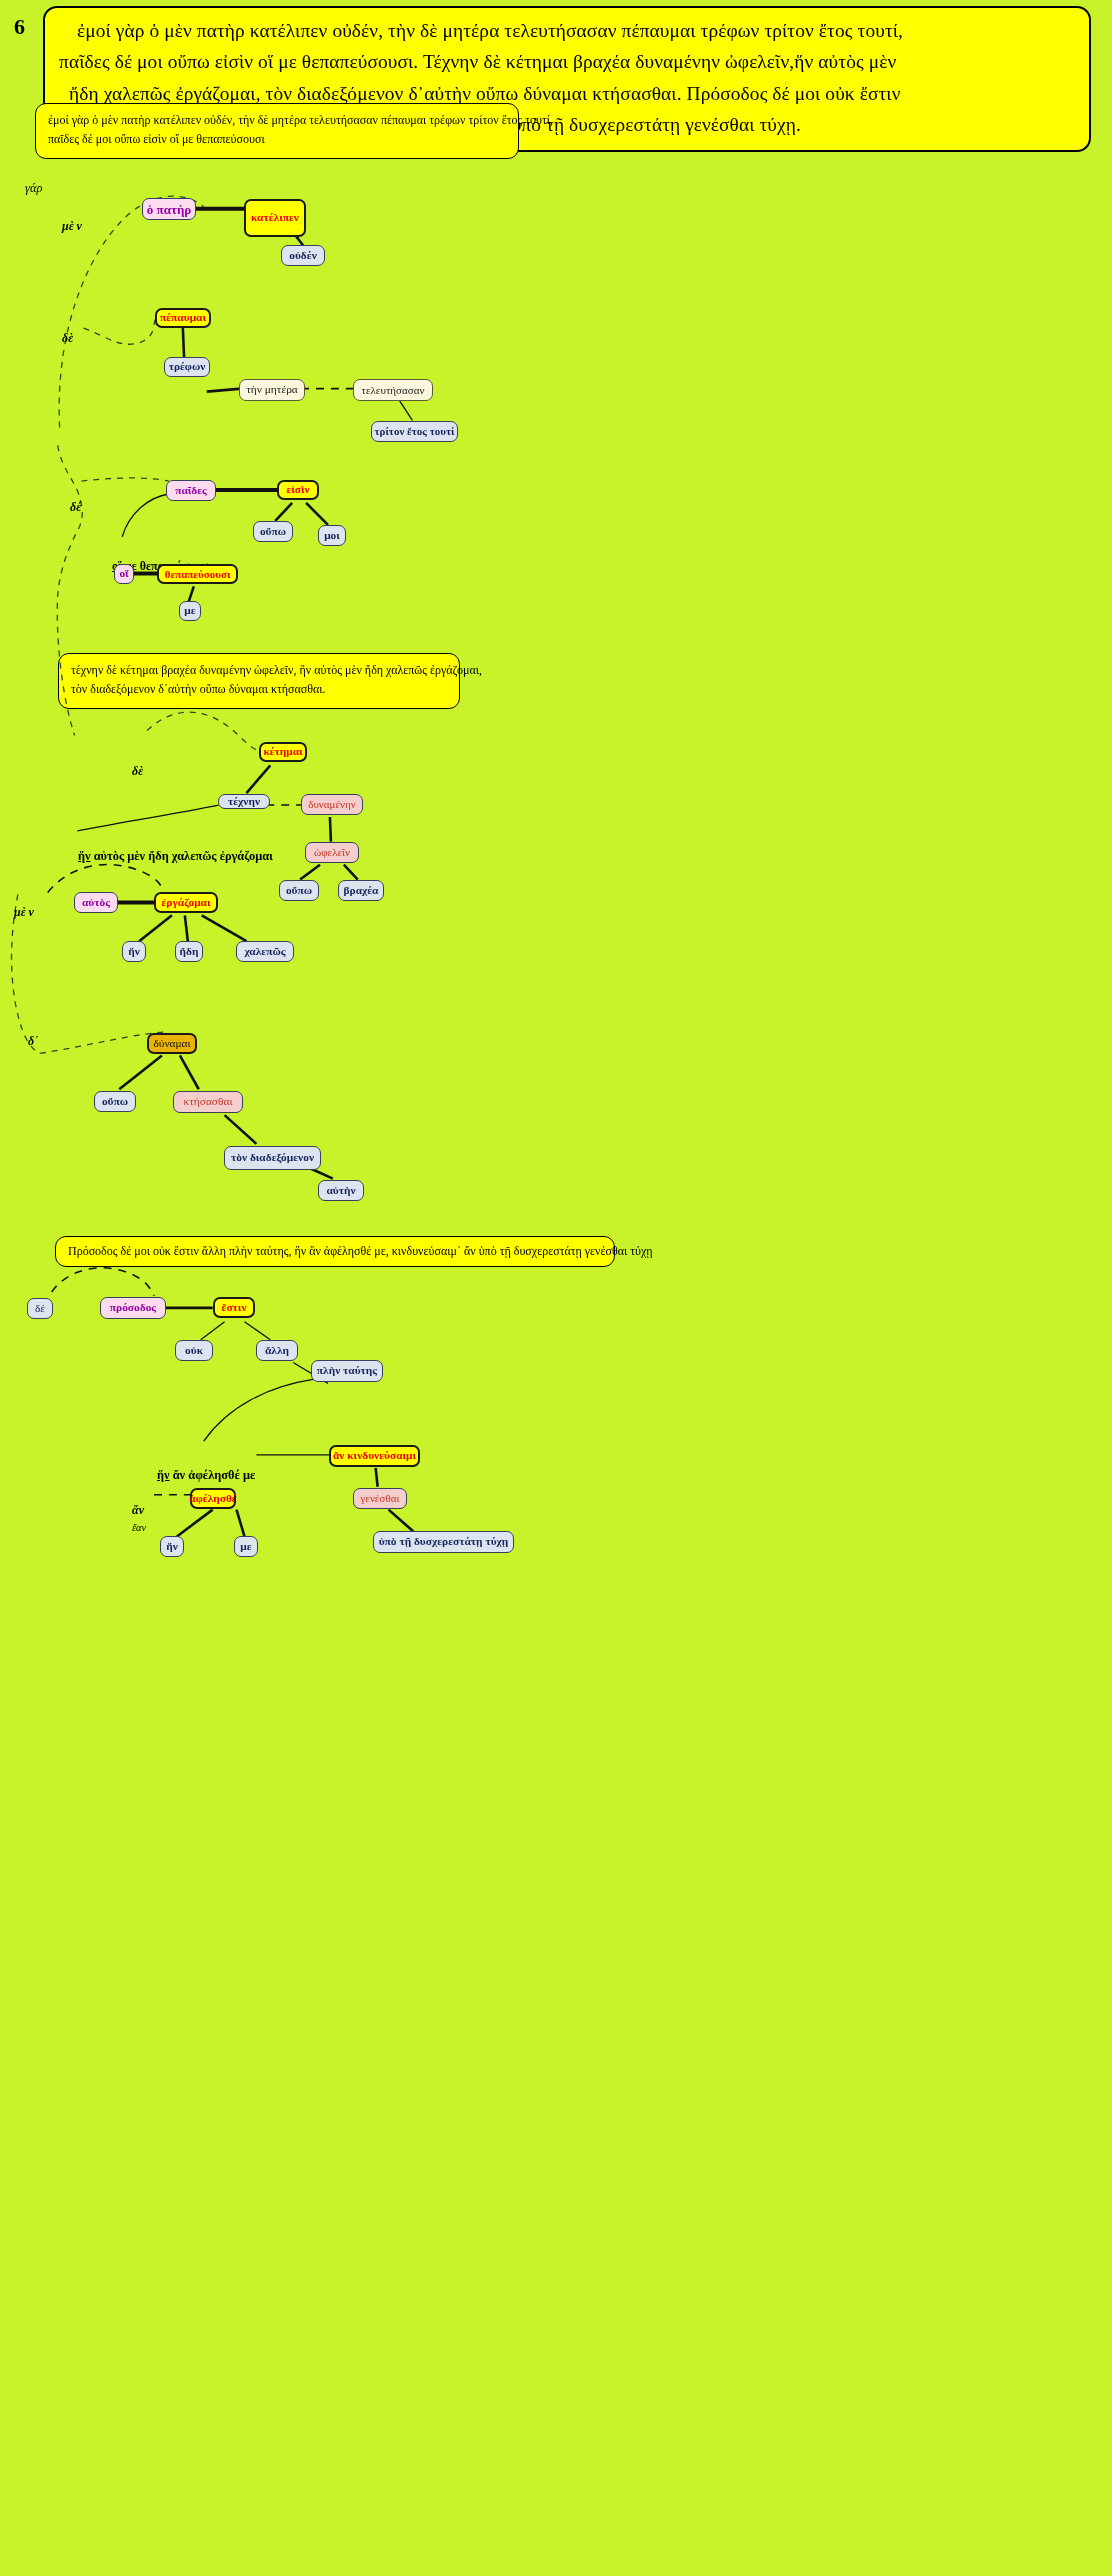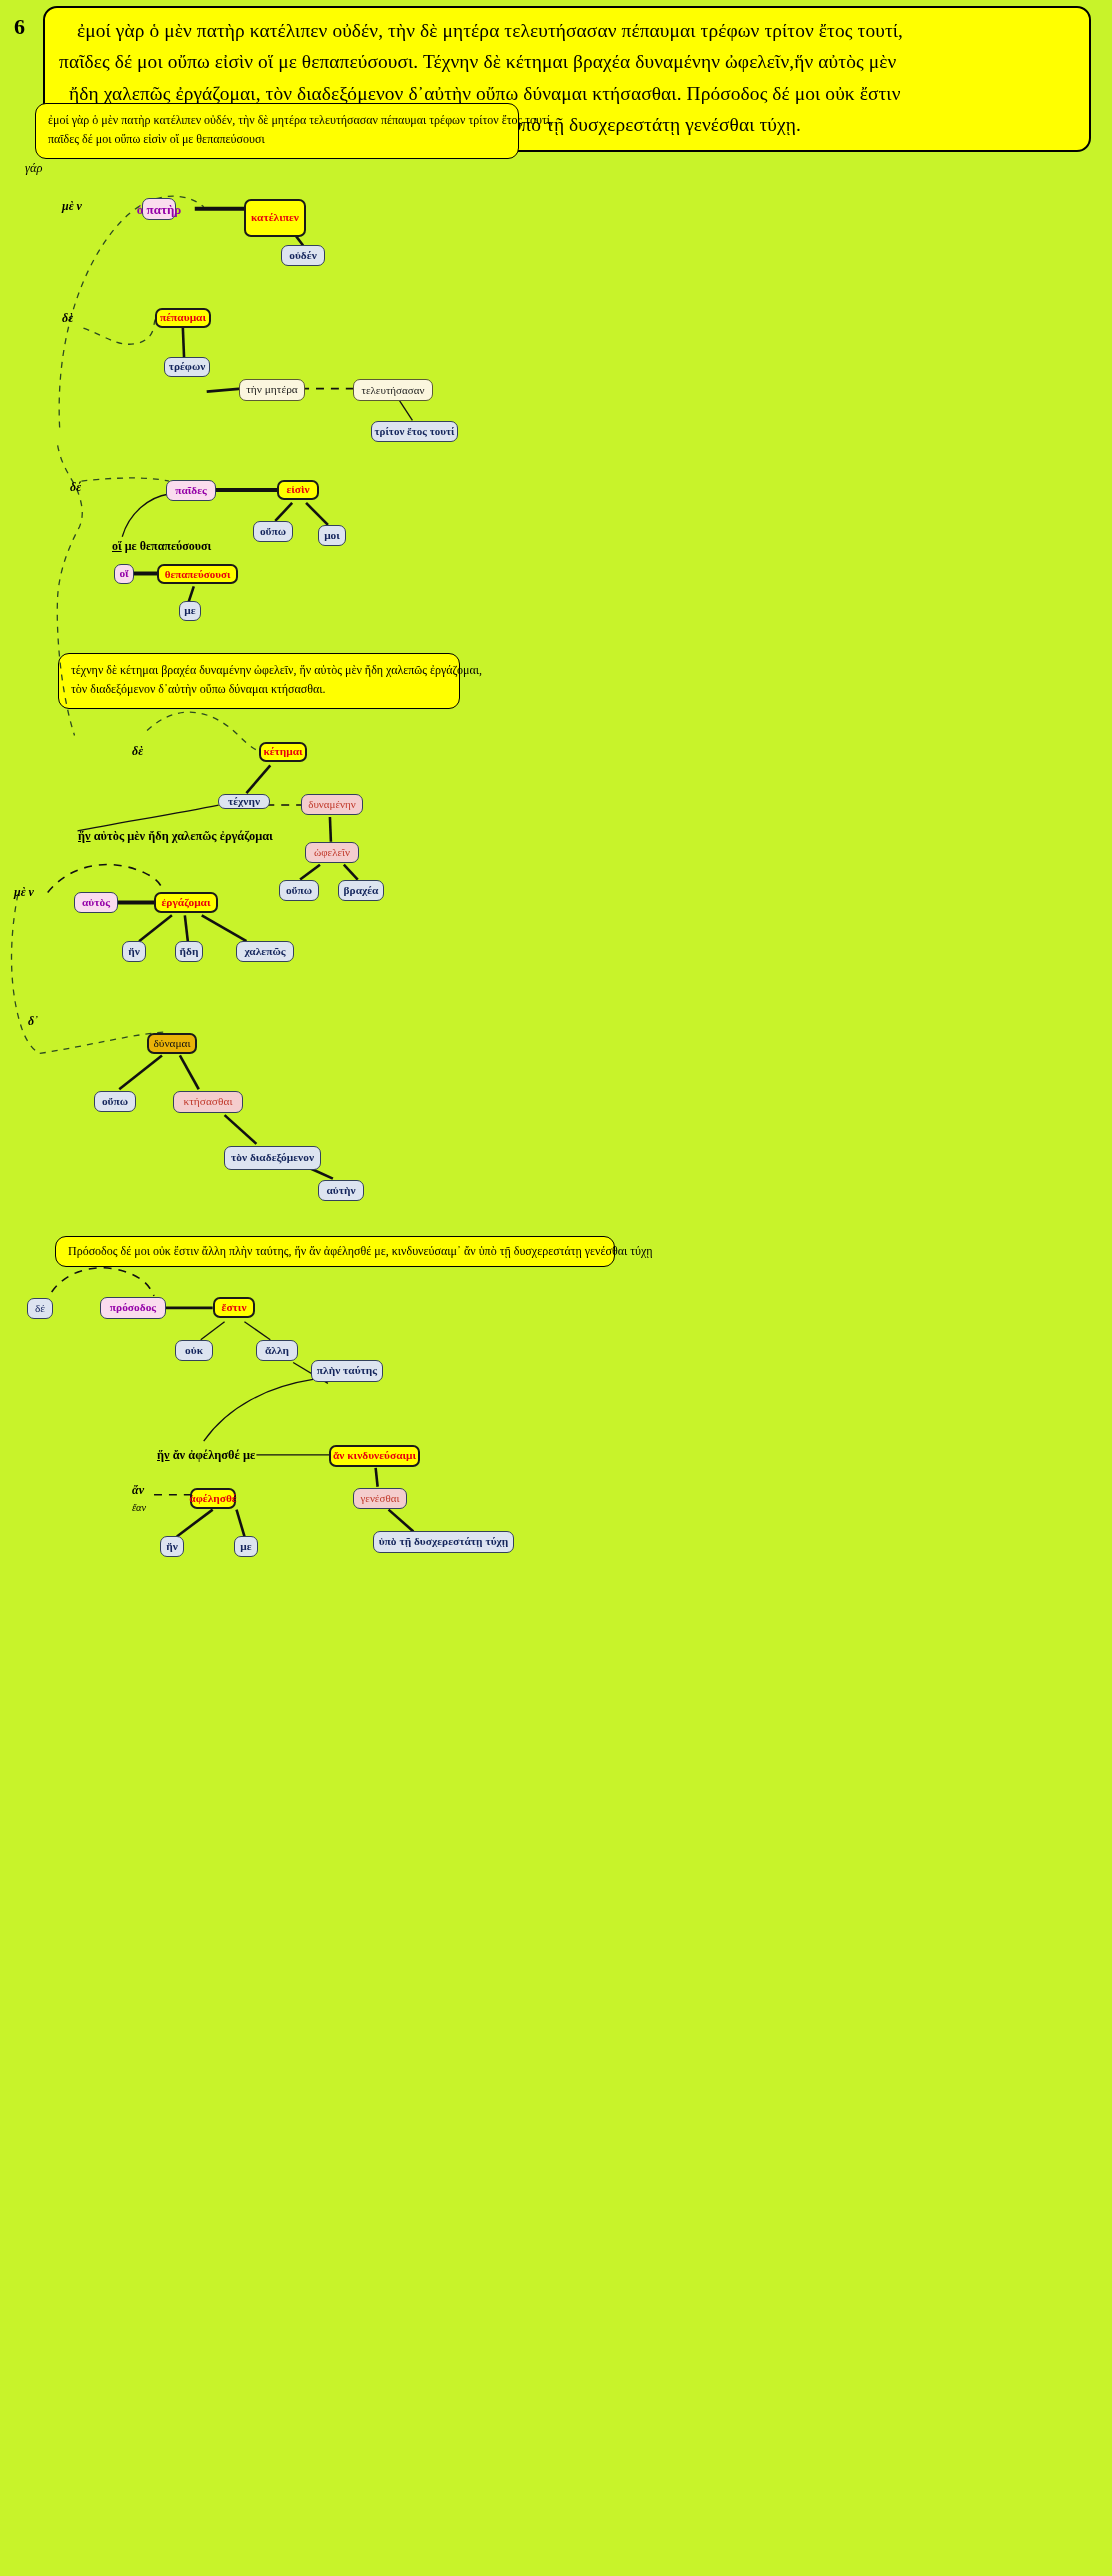--- a/index.html
+++ b/index.html
@@ -55,21 +55,21 @@
   
   .n-pink{background:#fadcee;border-color:#33415c;color:#9400a8;font-weight:bold;}
   
   .n-salmon{background:#f4cdcd;border-color:#33415c;color:#c0392b;font-weight:normal;}
   
   .n-cream{background:#fbf6de;border-color:#5b5b35;color:#1b1b1b;font-weight:normal;}
 
   
   .lbl{
     position:absolute;white-space:nowrap;color:#000;
-    font-size:12.4px;font-style:italic;
+    font-size:12.4px;font-style:italic;margin-top:20px;
   }
   .lbl-bold{font-weight:bold;font-style:normal;font-size:13.4px;}
   .lbl-u{text-decoration:underline;}
 
   svg.links{position:absolute;left:0;top:0;width:1112px;height:2576px;overflow:visible;pointer-events:none;}
   .solid{stroke:#111;fill:none;}
   .thick{stroke-width:4;}
   .med{stroke-width:2.6;}
   .thin{stroke-width:1.3;}
   .dash{stroke:#111;fill:none;stroke-width:1.6;stroke-dasharray:8 7;}
@@ -155,21 +155,21 @@
     <path class="dash" d="M155,1504 L193,1504"></path>
     <path class="solid med" d="M214,1519 L178,1546"></path>
     <path class="solid med" d="M238,1519 L246,1546"></path>
     <path class="solid med" d="M378,1477 L380,1496"></path>
     <path class="solid med" d="M391,1519 L416,1541"></path>
   </svg>
 
   <div class="lbl" style="left:25px;top:161px;">γάρ</div>
   <div class="lbl lbl-bold" style="left:62px;top:199px;font-style:italic;font-size:12px;">μὲ ν</div>
 
-  <div class="node n-pink" style="left:142px;top:198px;width:34px;height:22px;">ὁ  πατὴρ</div>
+  <div class="node n-pink" style="left:142px;top:198px;width:54px;height:22px;">ὁ  πατὴρ</div>
   <div class="node n-yellow" style="left:244px;top:199px;width:62px;height:38px;font-size:11.4px;">κατέλιπεν</div>
   <div class="node n-blue" style="left:281px;top:245px;width:44px;height:21px;font-size:11.4px;">οὐδέν</div>
 
   <div class="lbl lbl-bold" style="left:62px;top:311px;font-style:italic;font-size:12px;">δὲ</div>
   <div class="node n-yellow" style="left:155px;top:308px;width:56px;height:20px;font-size:11.4px;">πέπαυμαι</div>
   <div class="node n-blue" style="left:164px;top:357px;width:46px;height:20px;font-size:11.4px;">τρέφων</div>
   <div class="node n-cream" style="left:239px;top:379px;width:66px;height:22px;font-size:11.4px;">τὴν μητέρα</div>
   <div class="node n-cream" style="left:353px;top:379px;width:80px;height:22px;font-size:11px;">τελευτήσασαν</div>
   <div class="node n-blue" style="left:371px;top:421px;width:87px;height:21px;font-size:11px;">τρίτον ἔτος τουτί</div>
 

